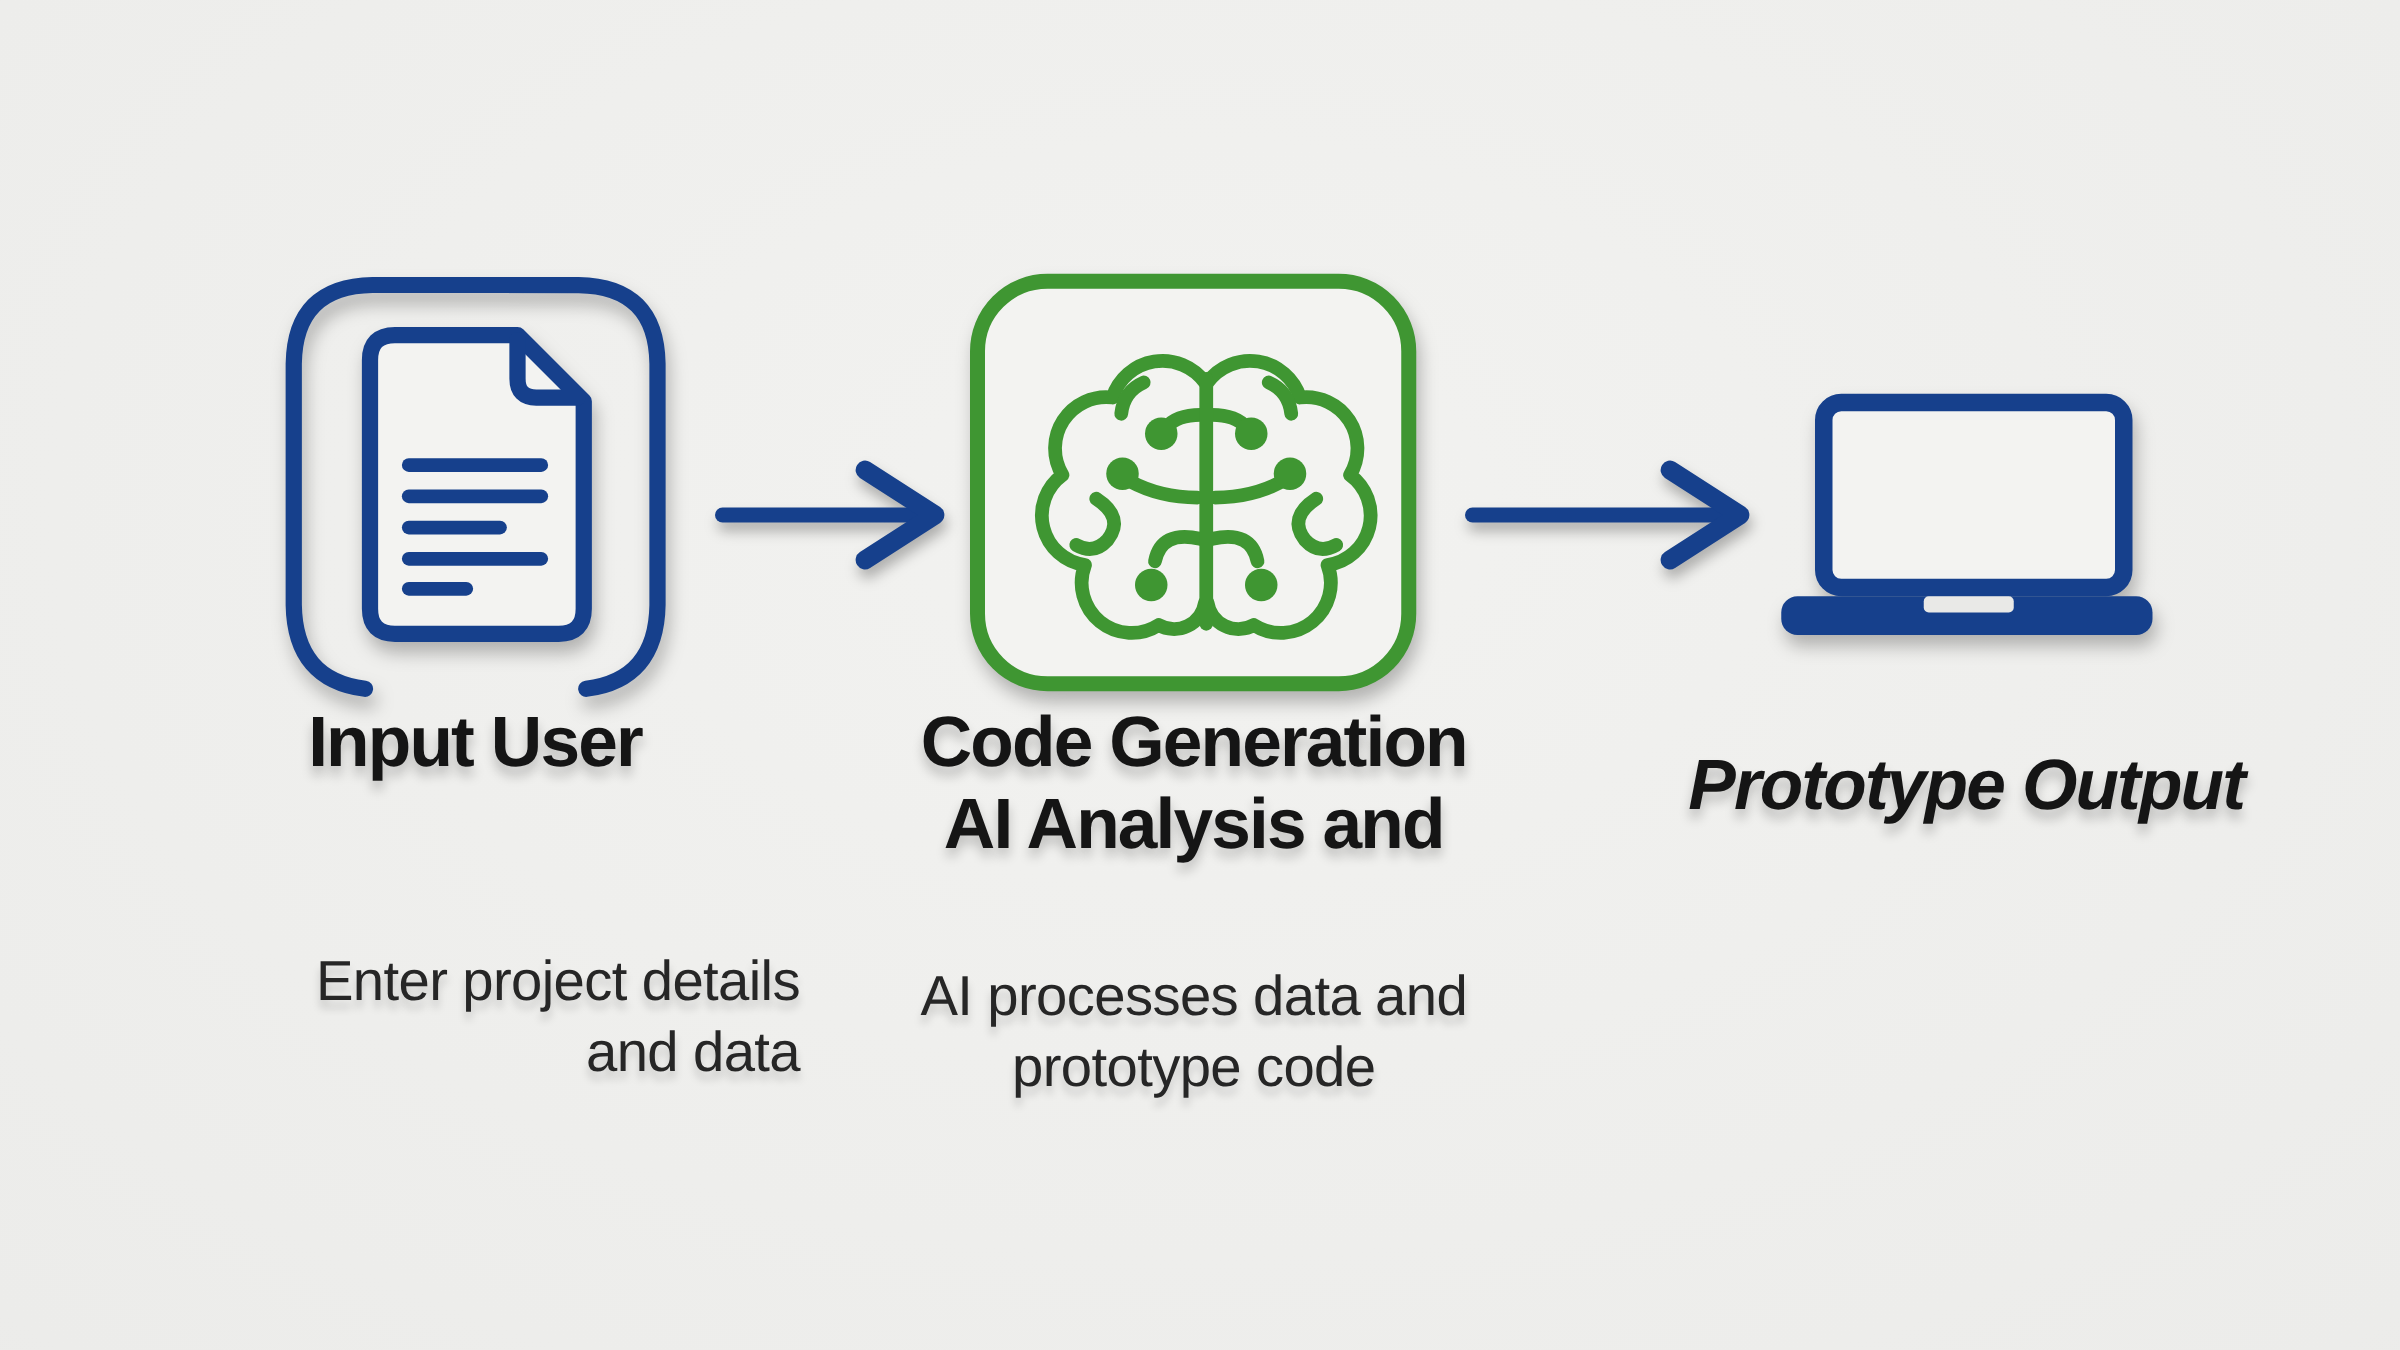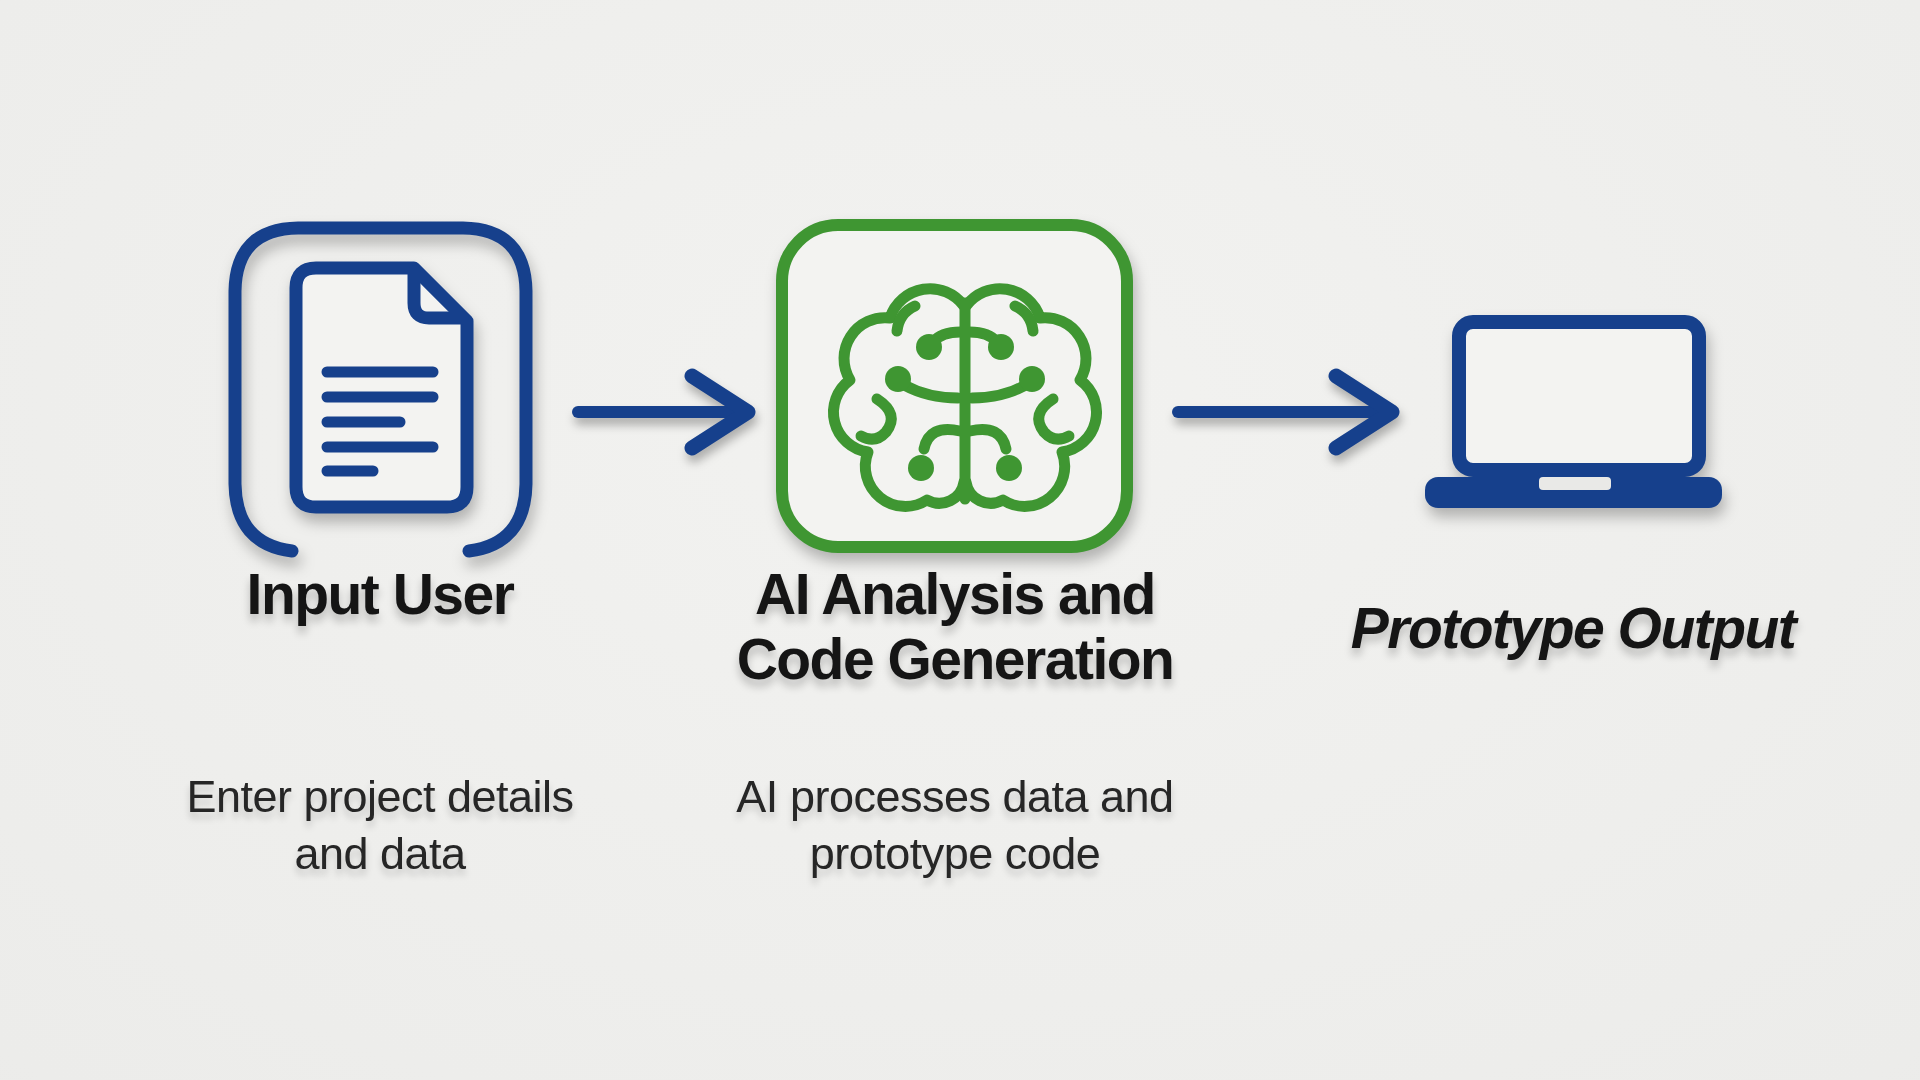--- a/index.html
+++ b/index.html
@@ -104,30 +104,30 @@
       <rect class="stroke-blue panel-fill" stroke-width="14" x="1459" y="322" width="240" height="148" rx="14"></rect>
       <rect class="fill-blue" x="1425" y="477" width="297" height="31" rx="13"></rect>
       <rect x="1539" y="477" width="72" height="13" rx="4" fill="#e9e9e7"></rect>
     </g>
   </svg>
 
   <section class="col" style="left:120px;top:562px;">
     <div class="step-title">
       <span>Input User</span>
     </div>
-    <div class="step-desc" style="top:206px;">
+    <div class="step-desc" style="top:194px;text-align:right;">
       <span>Enter project details</span>
       <span>and data</span>
     </div>
   </section>
 
   <section class="col" style="left:695px;top:562px;">
     <div class="step-title">
+      <span>Code Generation</span>
       <span>AI Analysis and</span>
-      <span>Code Generation</span>
     </div>
     <div class="step-desc" style="top:194px;margin-top:12px;">
       <span>AI processes data and</span>
       <span>prototype code</span>
     </div>
   </section>
 
   <section class="col" style="left:1313px;top:596px;font-style:italic;">
     <div class="step-title">
       <span>Prototype Output</span>

